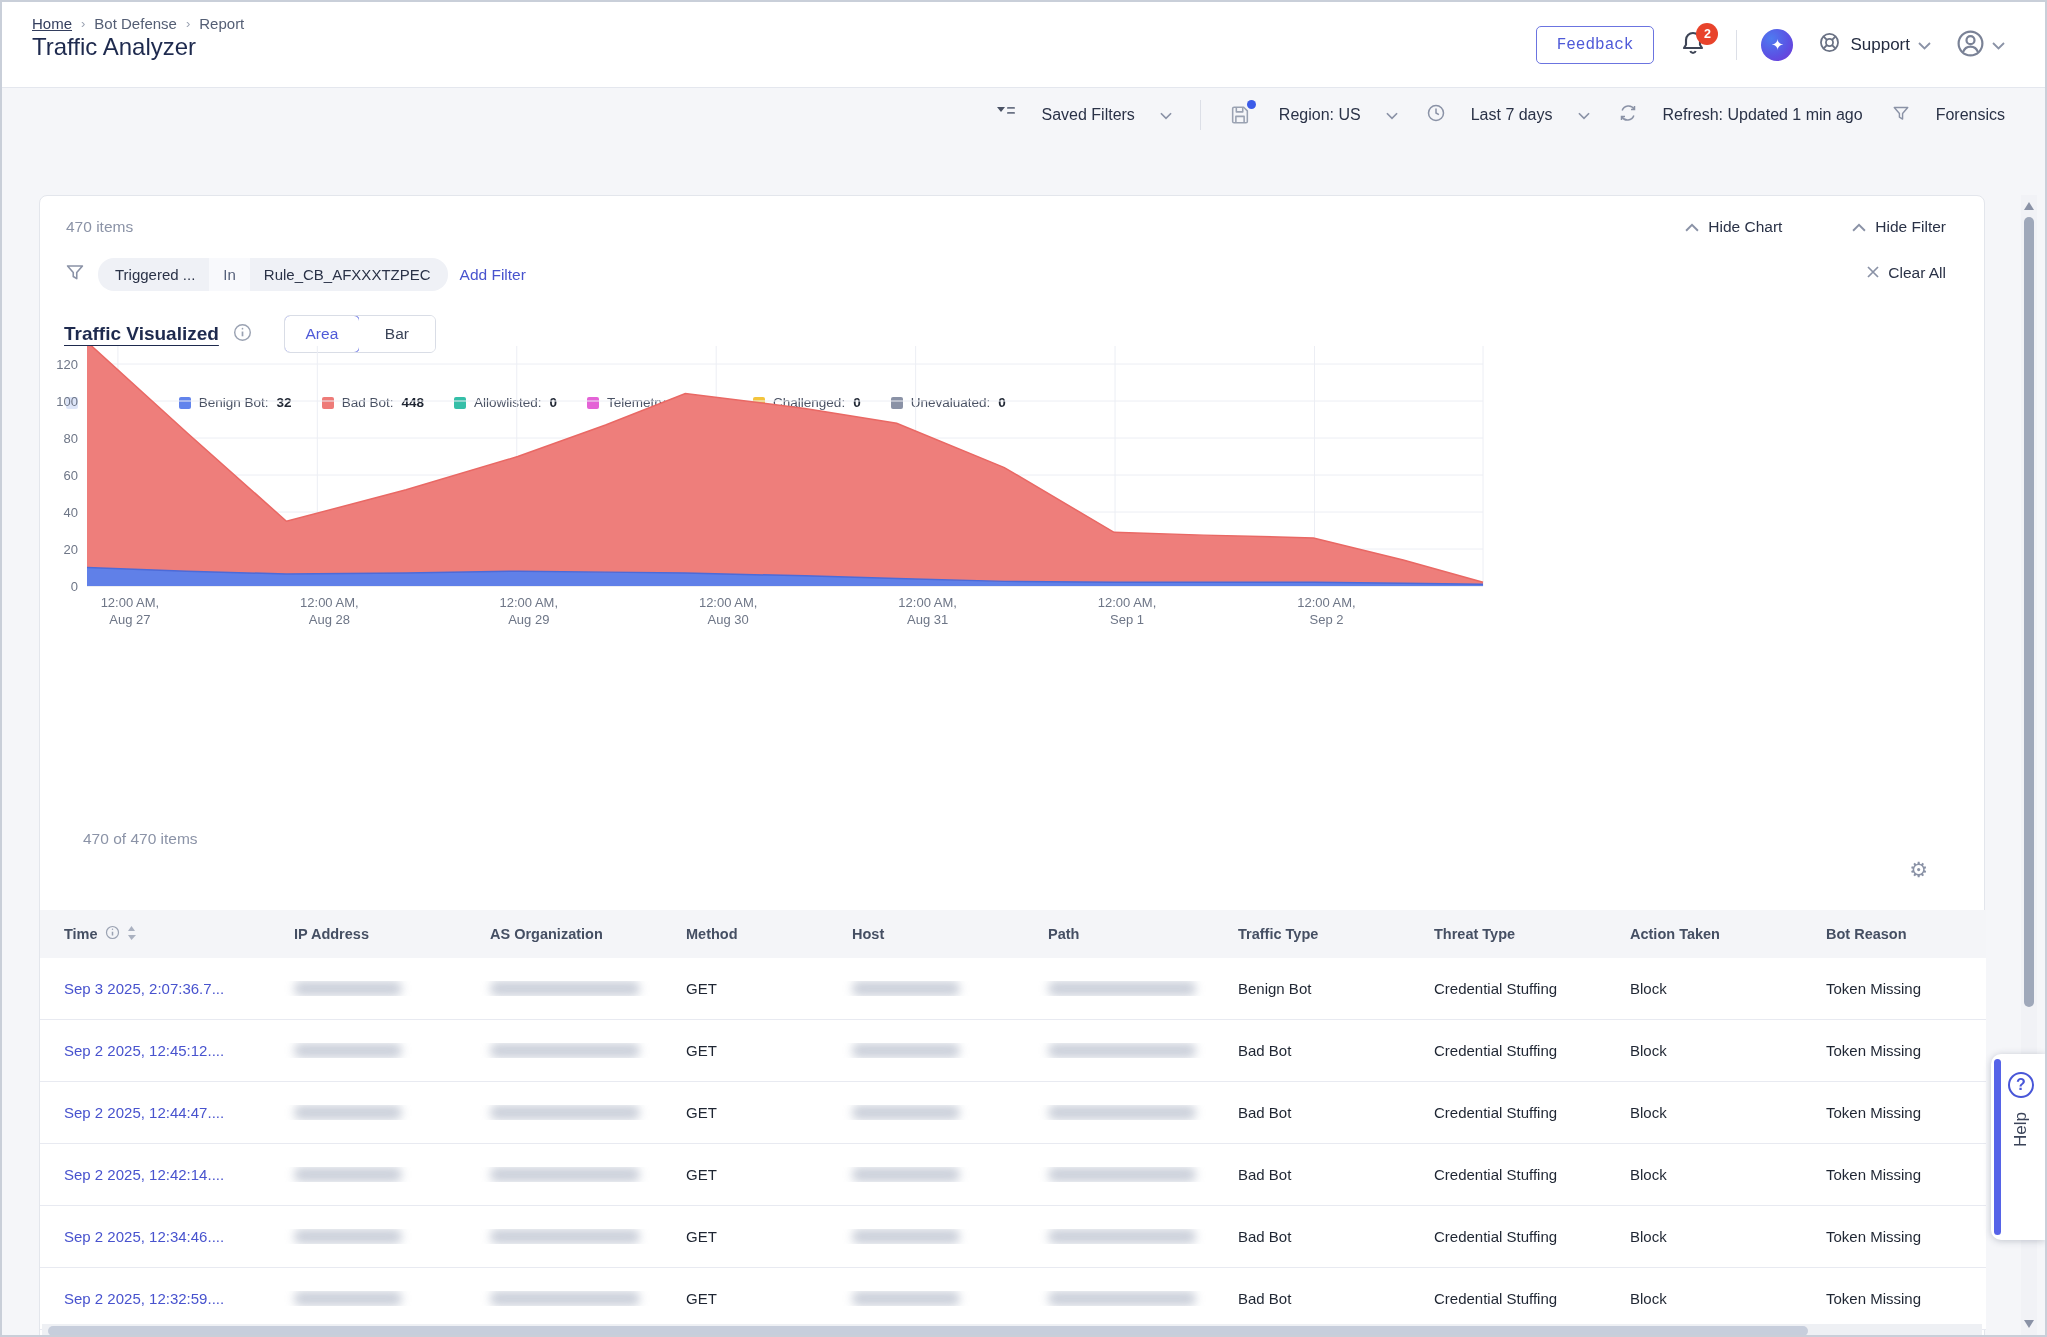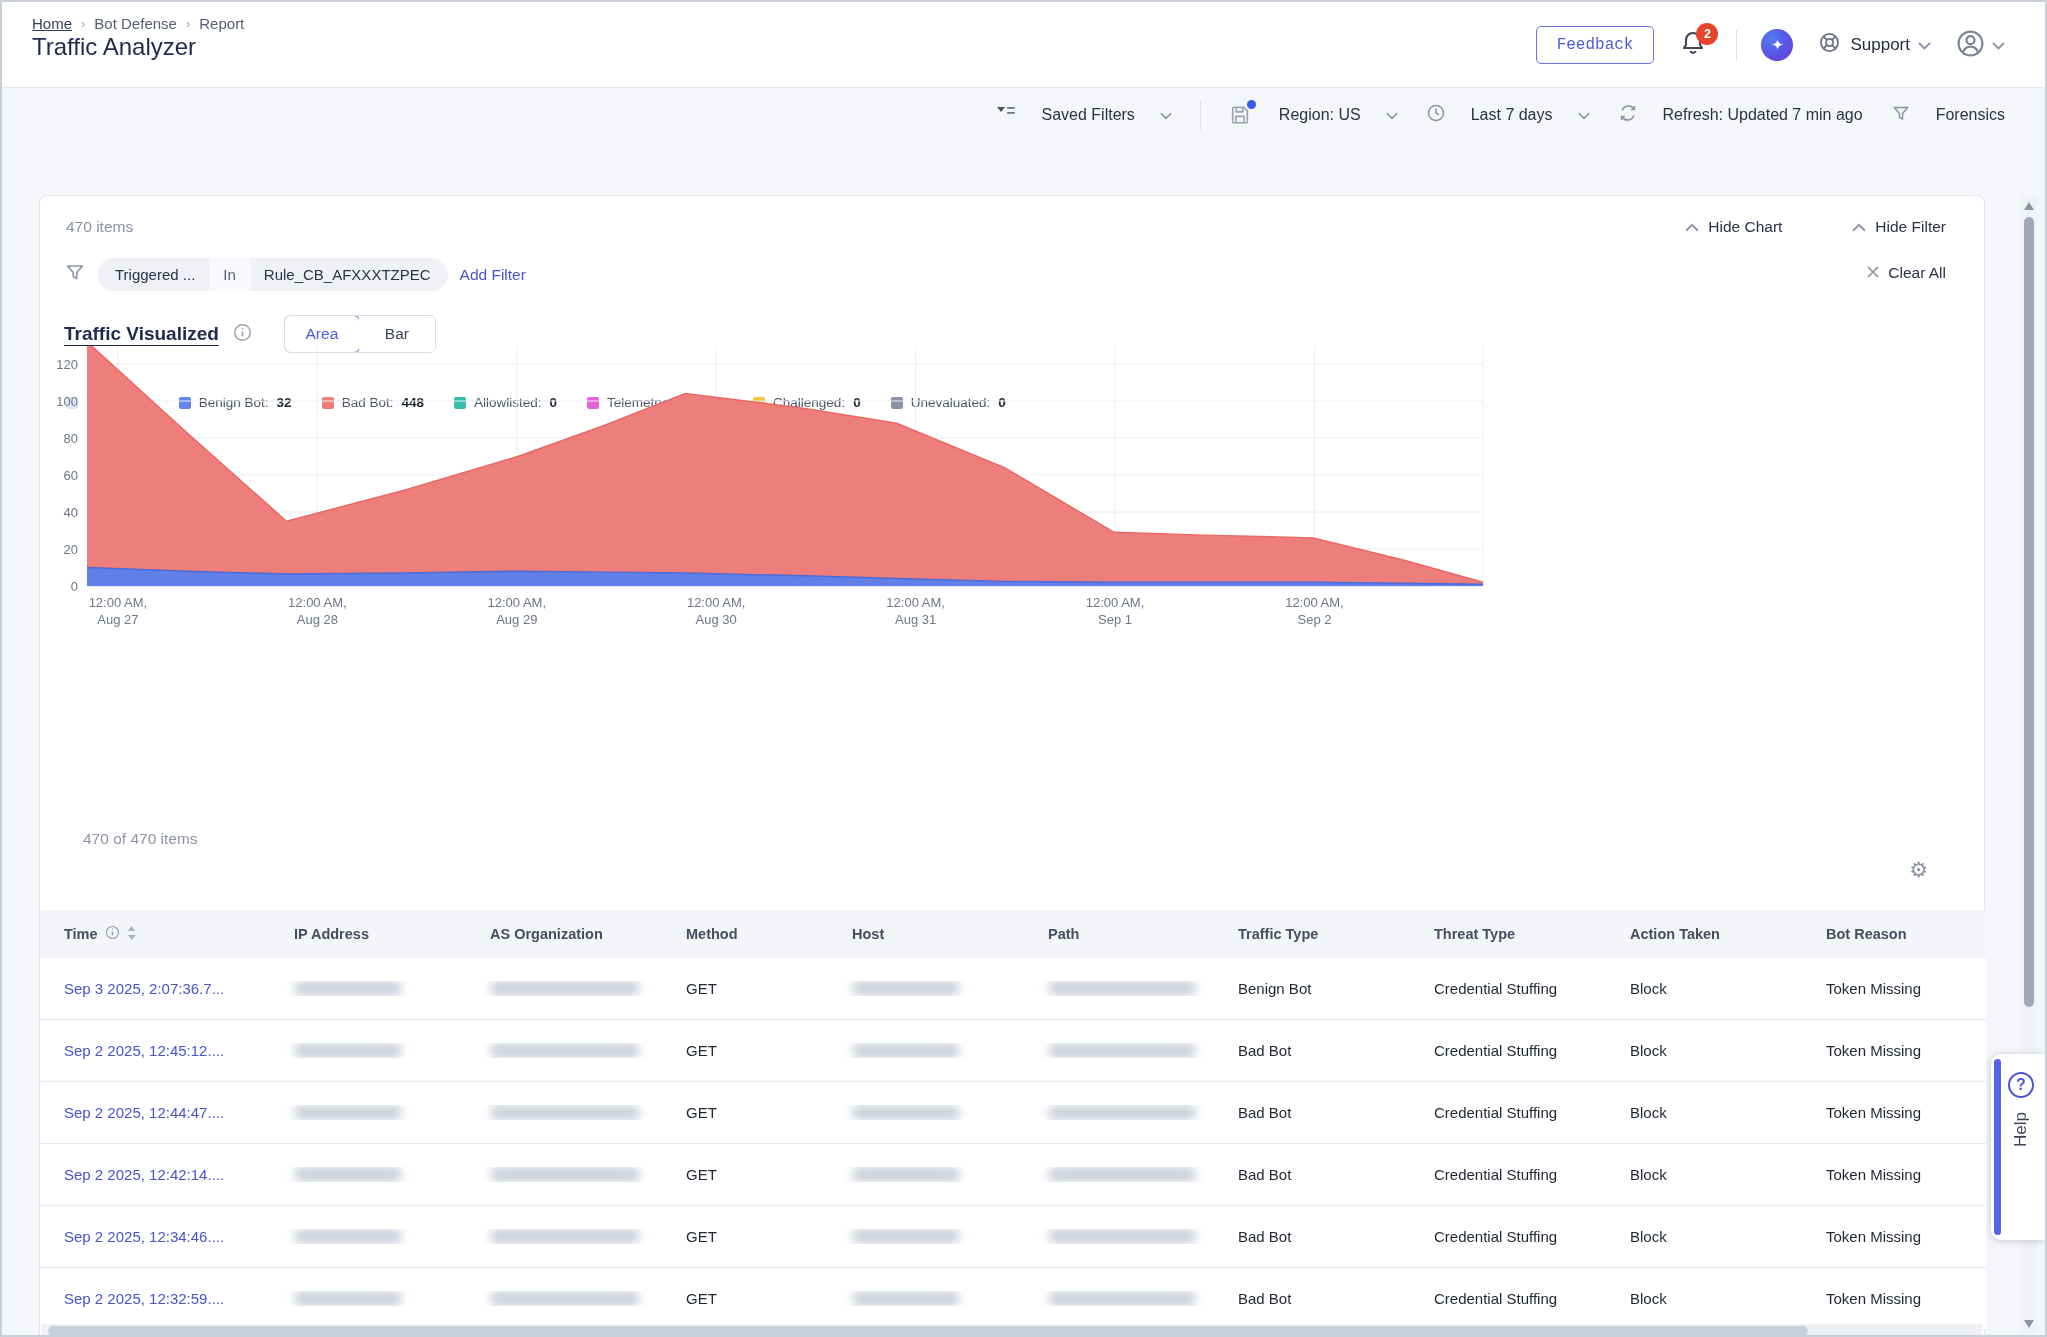--- a/index.html
+++ b/index.html
@@ -62,21 +62,21 @@
   .tbtn { padding:9px 0; width:76px; text-align:center; font-size:15.5px; background:#fff;
           color:#3a4358; cursor:pointer; }
   .tbtn.sel { color:#4f5ad8; border:1px solid #5b67e0; border-radius:6px; margin:-1px; }
 
   .legend { position:absolute; left:26px; top:199px; display:flex; align-items:center; gap:30px; }
   .leg-item { display:flex; align-items:center; gap:8px; font-size:13.5px; color:#4a5264; }
   .leg-sw { width:12px; height:12px; border-radius:2px; }
   .leg-val { font-weight:700; color:#1f2633; }
 
   .chart-zone { position:absolute; left:0; top:150px; width:1470px; height:300px; }
-  .xlabels { position:absolute; left:0; top:398px; width:1470px; height:40px; }
+  .xlabels { position:absolute; left:12px; top:398px; width:1470px; height:40px; }
   .xlab { position:absolute; transform:translateX(-50%); text-align:center; font-size:13px;
           color:#6e7687; line-height:17px; white-space:pre-line; }
 
   .table-summary { position:absolute; left:43px; top:634px; font-size:15.5px; color:#8b93a7; }
   .gear { position:absolute; right:56px; top:662px; font-size:21px; color:#8a92a6; cursor:pointer; }
 
   .table { position:absolute; left:0; top:714px; width:1946px; }
   .thead { display:grid; grid-template-columns:230px 196px 196px 166px 196px 190px 196px 196px 196px 184px;
            background:#f4f5f8; height:48px; align-items:center; }
   .th { padding-left:24px; font-size:14.5px; font-weight:700; color:#454f63; display:flex; align-items:center; gap:7px; }
@@ -211,21 +211,21 @@
         </svg>
     </span>
   </div>
   <div class="tool-item">
     <span>
       <svg width="20" height="20" viewBox="0 0 24 24" fill="none" stroke="#8a92a6" stroke-width="1.8">
         <path d="M5 9a8 8 0 0 1 14.5-1.5 M19 15a8 8 0 0 1-14.5 1.5"></path>
         <path d="M19.8 3.5v4.2h-4.2 M4.2 20.5v-4.2h4.2" fill="none"></path>
       </svg>
     </span>
-    <span>Refresh: Updated 7 min ago</span>
+    <span>Refresh: Updated 1 min ago</span>
   </div>
   <div class="tool-item">
     <span>
       <svg width="20" height="19" viewBox="0 0 24 24" fill="none" stroke="#8a92a6" stroke-width="1.8" stroke-linejoin="round">
         <path d="M3.5 4.5h17L14 12v7l-4-2.4V12Z"></path>
       </svg>
     </span>
     <span>Forensics</span>
   </div>
 </div>

